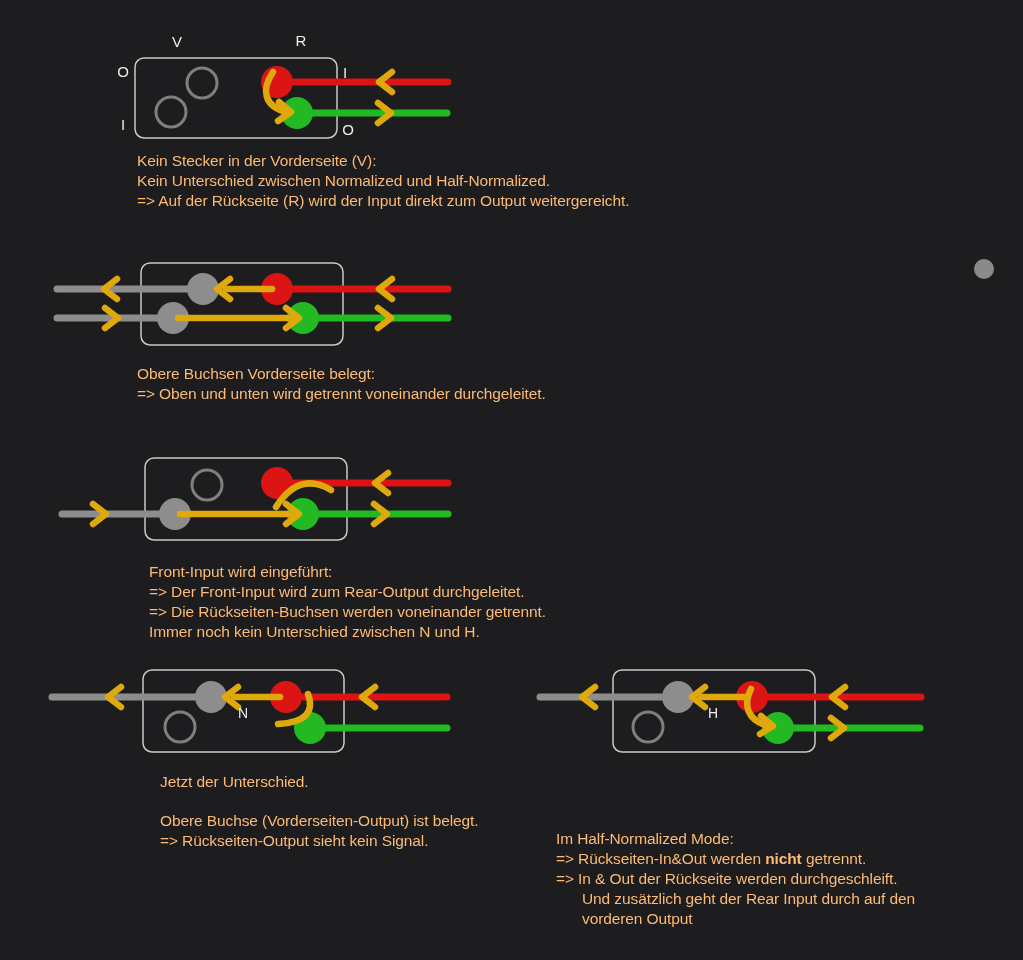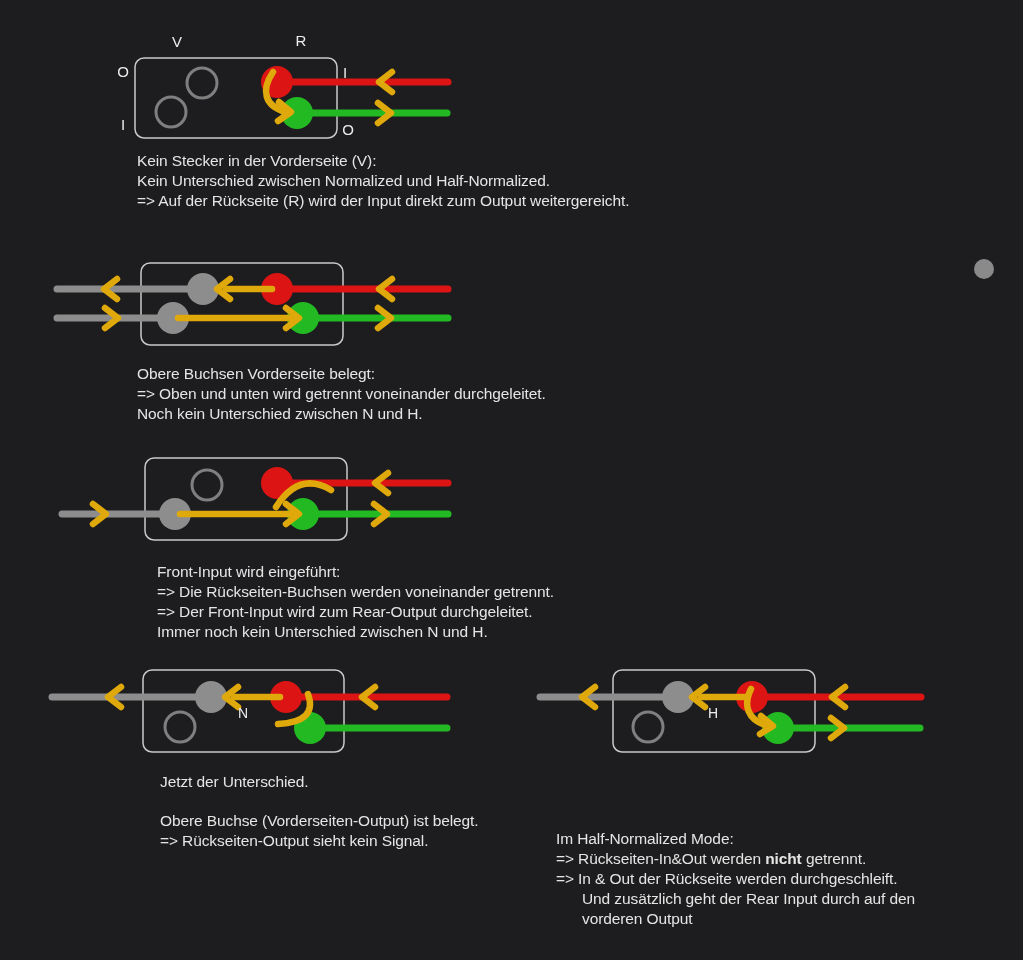--- a/index.html
+++ b/index.html
@@ -15,21 +15,21 @@
   .line-red{stroke:#dc1414;stroke-width:7;stroke-linecap:round;}
   .line-green{stroke:#22b922;stroke-width:7;stroke-linecap:round;}
   .line-gray{stroke:#8d8d8d;stroke-width:7;stroke-linecap:round;}
   .line-yellow{stroke:#dfa80b;stroke-width:6.5;stroke-linecap:round;fill:none;}
   .chev{stroke:#dfa80b;stroke-width:6.5;stroke-linecap:round;stroke-linejoin:round;fill:none;}
   .jack-empty{fill:none;stroke:#7f7f7f;stroke-width:3;}
   .jack-plug{fill:#8d8d8d;}
   .jack-red{fill:#dc1414;}
   .jack-green{fill:#22b922;}
   .tb{
-    position:absolute;color:#e5e5e5;font-size:15.5px;line-height:20px;
+    position:absolute;color:#fdba74;font-size:15.5px;line-height:20px;
     letter-spacing:-0.1px;white-space:nowrap;
   }
   .tb .indent{padding-left:26px;}
   .tb b{font-weight:bold;}
   .dot{
     position:absolute;left:974px;top:259px;width:20px;height:20px;
     border-radius:50%;background:#8a8a8a;
   }
 </style>
 </head>
@@ -79,44 +79,43 @@
     <path class="chev" d="M378 308 L391 318 L378 328"></path>
     <line class="line-yellow" x1="272" y1="289" x2="226" y2="289"></line>
     <path class="chev" d="M230 279 L217 289 L230 299"></path>
     <line class="line-yellow" x1="178" y1="318" x2="292" y2="318"></line>
     <path class="chev" d="M286 308 L299 318 L286 328"></path>
   </svg>
 
   <div class="tb" style="left:137px;top:364px">
     <div>Obere Buchsen Vorderseite belegt:</div>
     <div>=&gt; Oben und unten wird getrennt voneinander durchgeleitet.</div>
-    <div>Noch kein Unterschied zwischen N und H.</div>
   </div>
 
   <svg class="diag" style="left:40px;top:445px" width="420" height="110" viewBox="40 445 420 110">
     <rect class="box" x="145" y="458" width="202" height="82" rx="9"></rect>
     <circle class="jack-empty" cx="207" cy="485" r="15"></circle>
     <line class="line-gray" x1="62" y1="514" x2="175" y2="514"></line>
     <line class="line-red" x1="277" y1="483" x2="448" y2="483"></line>
     <line class="line-green" x1="303" y1="514" x2="448" y2="514"></line>
     <circle class="jack-plug" cx="175" cy="514" r="16"></circle>
     <circle class="jack-red" cx="277" cy="483" r="16"></circle>
     <circle class="jack-green" cx="303" cy="514" r="16"></circle>
     <path class="chev" d="M93 504 L106 514 L93 524"></path>
     <path class="chev" d="M388 473 L375 483 L388 493"></path>
     <path class="chev" d="M374 504 L387 514 L374 524"></path>
     <line class="line-yellow" x1="180" y1="514" x2="292" y2="514"></line>
     <path class="chev" d="M286 504 L299 514 L286 524"></path>
     <path class="line-yellow" d="M276 507 Q299 471 331 490"></path>
   </svg>
 
-  <div class="tb" style="left:157px;top:562px">
+  <div class="tb" style="left:149px;top:562px">
     <div>Front-Input wird eingeführt:</div>
+    <div>=&gt; Der Front-Input wird zum Rear-Output durchgeleitet.</div>
     <div>=&gt; Die Rückseiten-Buchsen werden voneinander getrennt.</div>
-    <div>=&gt; Der Front-Input wird zum Rear-Output durchgeleitet.</div>
     <div>Immer noch kein Unterschied zwischen N und H.</div>
   </div>
 
   <svg class="diag" style="left:40px;top:660px" width="420" height="105" viewBox="40 660 420 105">
     <rect class="box" x="143" y="670" width="201" height="82" rx="9"></rect>
     <circle class="jack-empty" cx="180" cy="727" r="15"></circle>
     <line class="line-gray" x1="52" y1="697" x2="211" y2="697"></line>
     <line class="line-red" x1="286" y1="697" x2="447" y2="697"></line>
     <line class="line-green" x1="310" y1="728" x2="447" y2="728"></line>
     <circle class="jack-plug" cx="211" cy="697" r="16"></circle>

